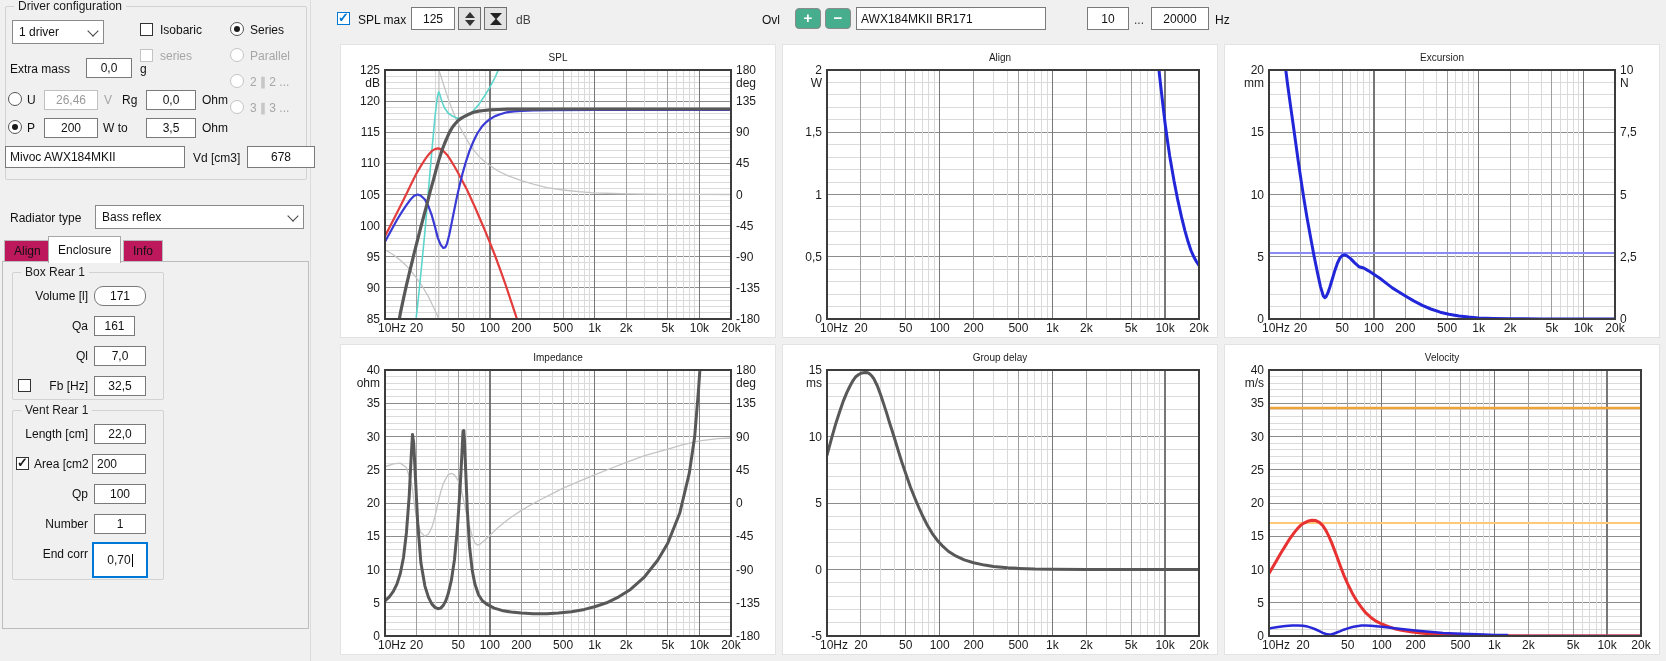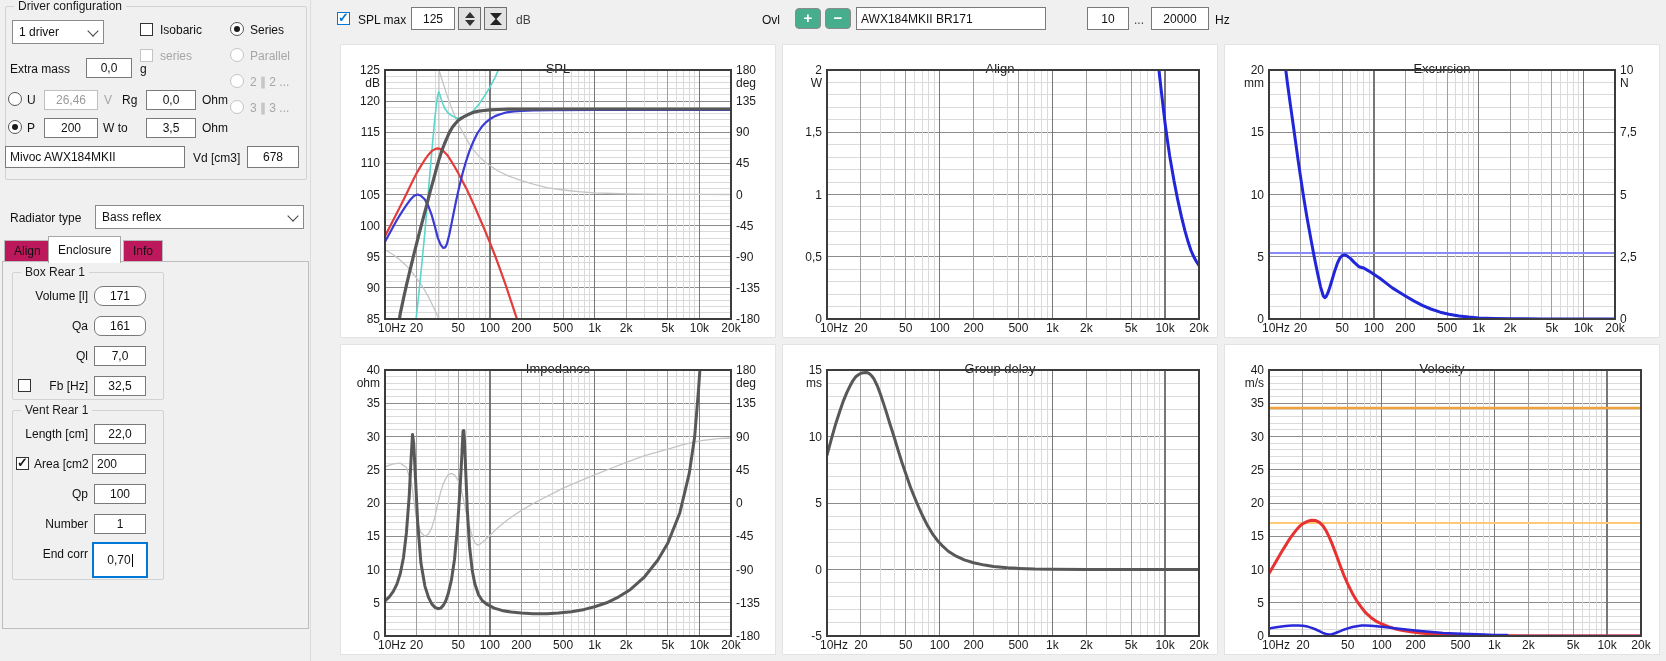--- a/index.html
+++ b/index.html
@@ -42,21 +42,21 @@
   .gbtn{position:absolute;width:26px;height:21px;background:#46ad8d;border:1px solid #8a8a8a;border-radius:4px;
         color:#fff;font-weight:bold;font-size:15px;line-height:18px;text-align:center;box-sizing:border-box;}
   .tri-up{width:0;height:0;border-left:5px solid transparent;border-right:5px solid transparent;
           border-bottom:6px solid #333;margin:1px 0;}
   .tri-dn{width:0;height:0;border-left:5px solid transparent;border-right:5px solid transparent;
           border-top:6px solid #333;margin:1px 0;}
   
   #charts{position:absolute;left:340px;top:44px;display:grid;grid-template-columns:436px 436px 436px;
           grid-template-rows:294px 311px;gap:6px;}
   .chart-card{background:#fff;border:1px solid #e3e3e3;position:relative;box-sizing:border-box;}
-  .chart-title{text-align:center;font-size:13px;color:#1c1c1c;padding-top:16px;height:15px;}
+  .chart-title{text-align:center;font-size:10px;color:#1c1c1c;padding-top:7px;height:15px;}
   .chart-card svg{position:absolute;left:0;top:17px;}
   .chart-card svg text{font-family:"Liberation Sans",sans-serif;font-size:12px;fill:#1c1c1c;}
 </style>
 </head>
 <body>
 
 <div class="app">
 
   <div class="sidebar">
 
@@ -97,42 +97,42 @@
 
     <span class="rb on" style="left:8px;top:120px;"></span>
     <span class="lbl" style="left:27px;top:121px;">P</span>
     <input class="tb" style="left: 44px; top: 118px; width: 54px;" value="200">
     <span class="lbl" style="left:103px;top:121px;">W to</span>
     <input class="tb" style="left: 146px; top: 118px; width: 50px;" value="3,5">
     <span class="lbl" style="left:202px;top:121px;">Ohm</span>
 
     <input class="tb left" style="left: 5px; top: 146px; width: 180px; height: 22px;" value="Mivoc AWX184MKII">
     <span class="lbl" style="left:193px;top:151px;">Vd [cm3]</span>
-    <input class="tb" style="left: 247px; top: 146px; width: 52px; height: 22px;" value="678">
+    <input class="tb" style="left: 247px; top: 146px; width: 68px; height: 22px;" value="678">
 
     <span class="lbl" style="left:10px;top:211px;">Radiator type</span>
     <div class="combo" style="left:95px;top:205px;width:209px;height:24px;">
       <span>Bass reflex</span>
       <span class="chev"></span>
     </div>
 
     <div class="tabs">
       <span class="tab" style="left:2px;">Align</span>
       <span class="tab active" style="left:46px;">Enclosure</span>
       <span class="tab" style="left:121px;">Info</span>
     </div>
     <div class="tabpanel"></div>
 
     <div class="group" style="left:12px;top:272px;width:150px;height:126px;background:#f0f0f0;">
       <span class="legend">Box Rear 1</span>
     </div>
     <span class="lbl r" style="left:12px;top:289px;width:76px;">Volume [l]</span>
     <input class="tb" style="left: 94px; top: 286px; width: 52px; border-radius: 9px;" value="171">
     <span class="lbl r" style="left:12px;top:319px;width:76px;">Qa</span>
-    <input class="tb" style="left: 94px; top: 316px; width: 52px; border-radius: 7px;" value="161">
+    <input class="tb" style="left: 94px; top: 316px; width: 41px;" value="161">
     <span class="lbl r" style="left:12px;top:349px;width:76px;">Ql</span>
     <input class="tb" style="left: 94px; top: 346px; width: 52px;" value="7,0">
     <span class="cb" style="left:18px;top:379px;"></span>
     <span class="lbl r" style="left:36px;top:379px;width:52px;">Fb [Hz]</span>
     <input class="tb" style="left: 94px; top: 376px; width: 52px;" value="32,5">
 
     <div class="group" style="left:12px;top:410px;width:150px;height:168px;background:#f0f0f0;">
       <span class="legend">Vent Rear 1</span>
     </div>
     <span class="lbl r" style="left:12px;top:427px;width:76px;">Length [cm]</span>

